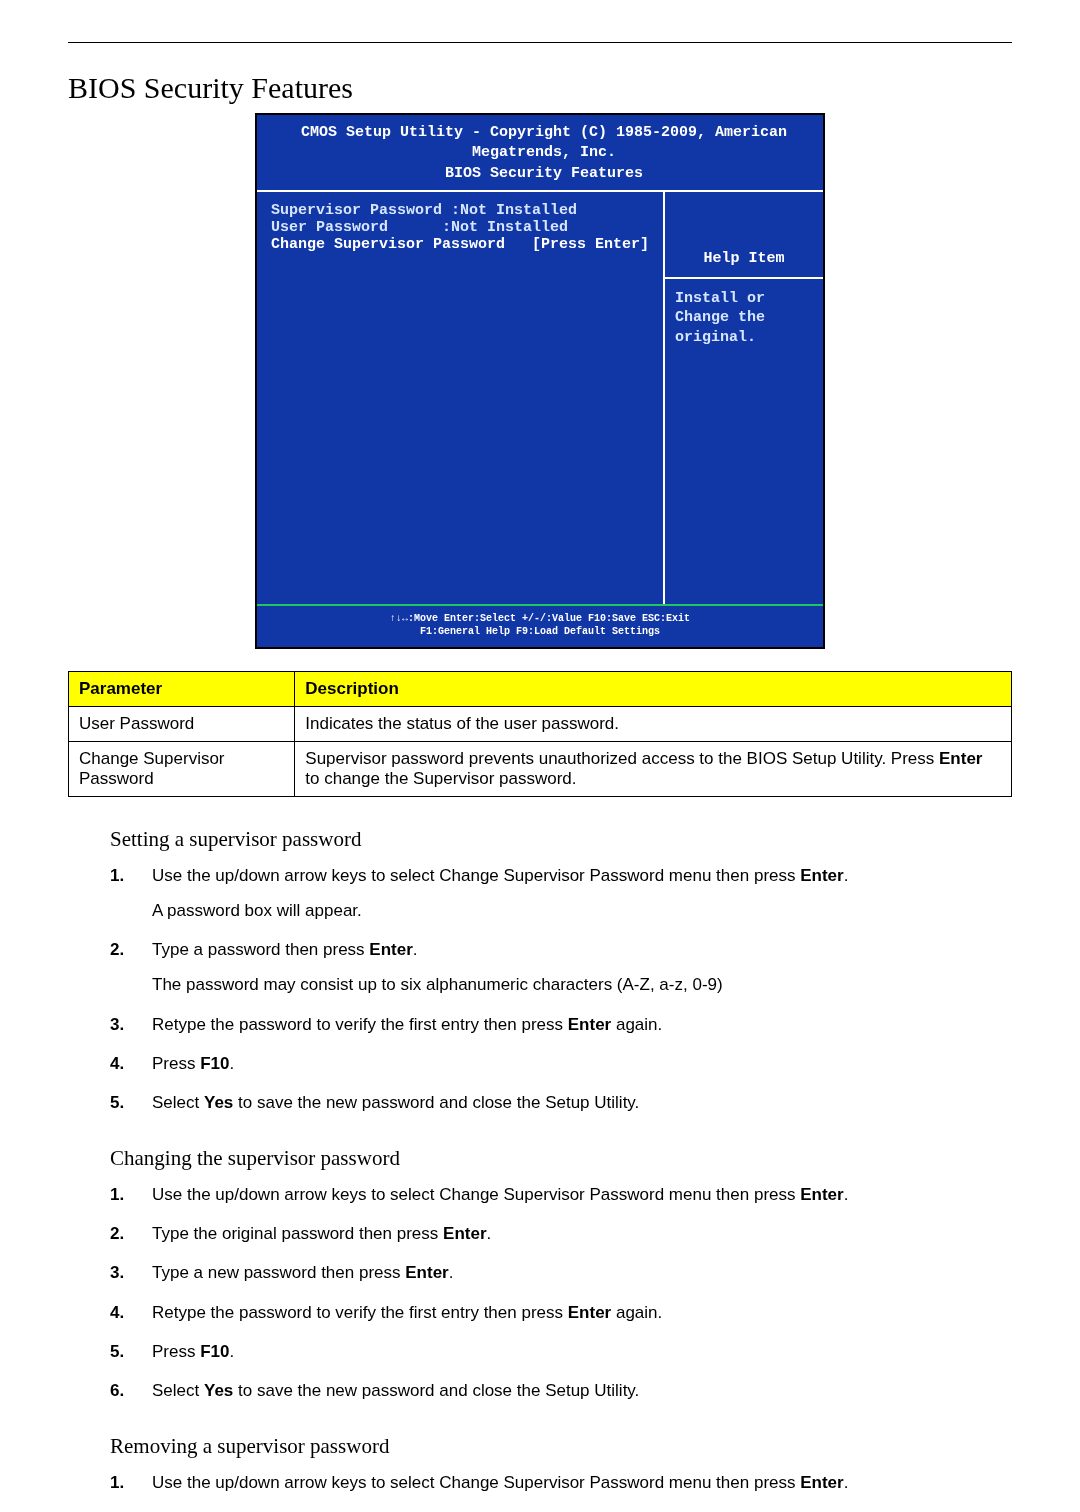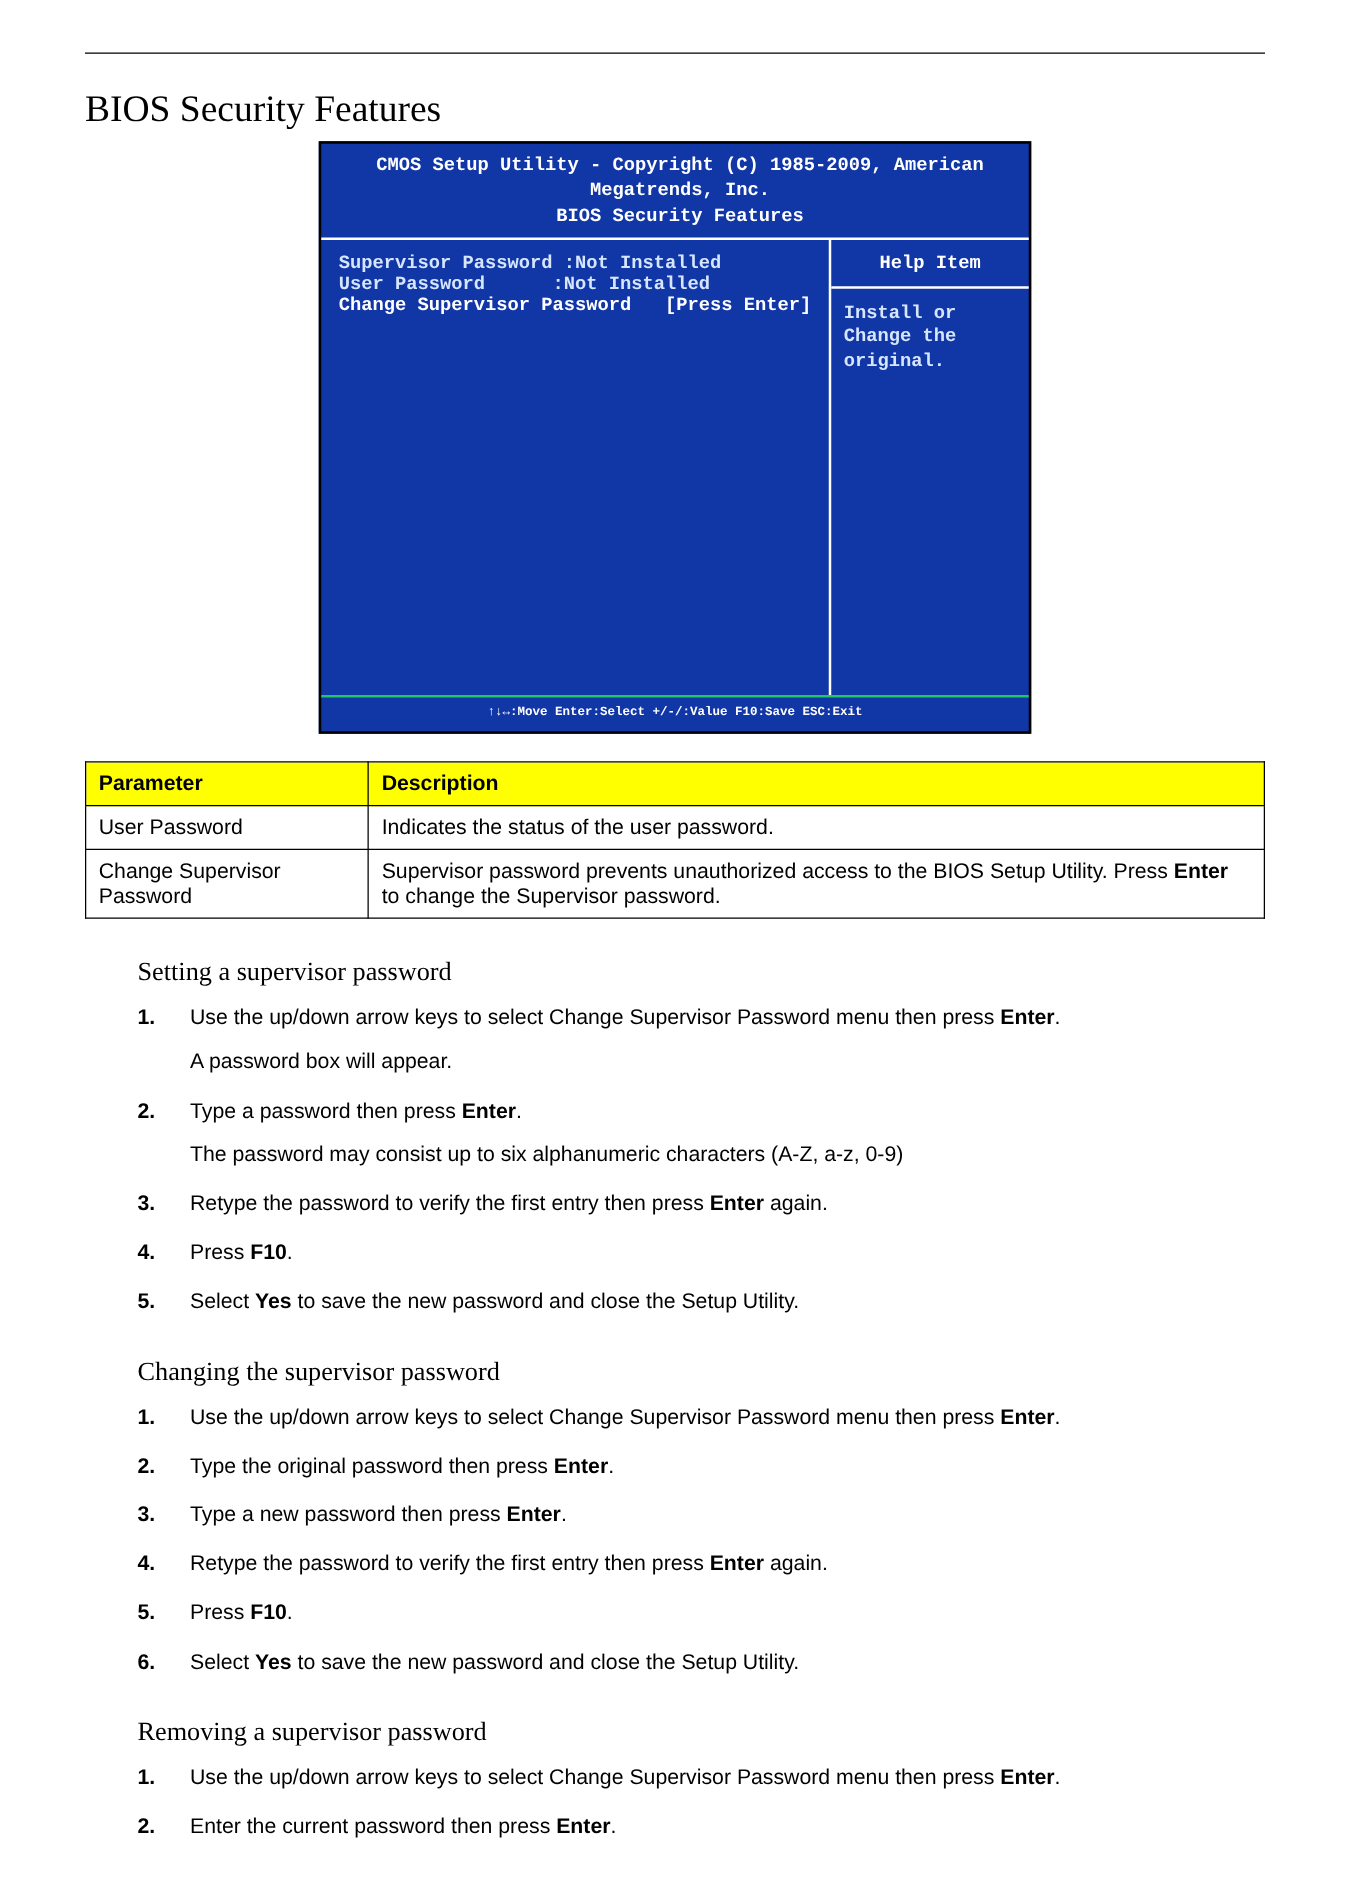--- a/index.html
+++ b/index.html
@@ -40,34 +40,35 @@
     border: 2px solid #000;
   }
   .bios-header {
     text-align: center;
     padding: 8px 4px 6px 12px;
     line-height: 1.35;
     border-bottom: 2px solid #fff;
   }
   .bios-body {
     display: flex;
-    height: 364px;
+    height: 412px;
   }
   .bios-left {
     flex: 1 1 68%;
     padding: 10px 14px;
     border-right: 2px solid #fff;
     color: #d6e6ff;
   }
   .bios-left .line { white-space: pre; }
   .bios-left .highlight { color: #fff; }
   .bios-right {
     flex: 1 1 32%;
     display: flex;
     flex-direction: column;
+    margin-top: 48px;
   }
   .bios-help-title {
     text-align: center;
     padding: 10px 8px;
     border-bottom: 2px solid #fff;
     color: #fff;
   }
   .bios-help-body {
     padding: 10px 10px;
     color: #d6e6ff;
@@ -149,20 +150,21 @@
           <div class="line">User Password      :Not Installed</div>
           <div class="line highlight">Change Supervisor Password   [Press Enter]</div>
         </div>
         <div class="bios-right">
           <div class="bios-help-title">Help Item</div>
           <div class="bios-help-body">Install or Change the original.</div>
         </div>
       </div>
       <div class="bios-footer">
         <div>↑↓↔:Move  Enter:Select  +/-/:Value  F10:Save  ESC:Exit</div>
+        <div>F1:General Help          F9:Load Default Settings</div>
       </div>
     </div>
   </div>
 
   <table class="param-table">
     <thead>
       <tr>
         <th class="col-param">Parameter</th>
         <th>Description</th>
       </tr>

